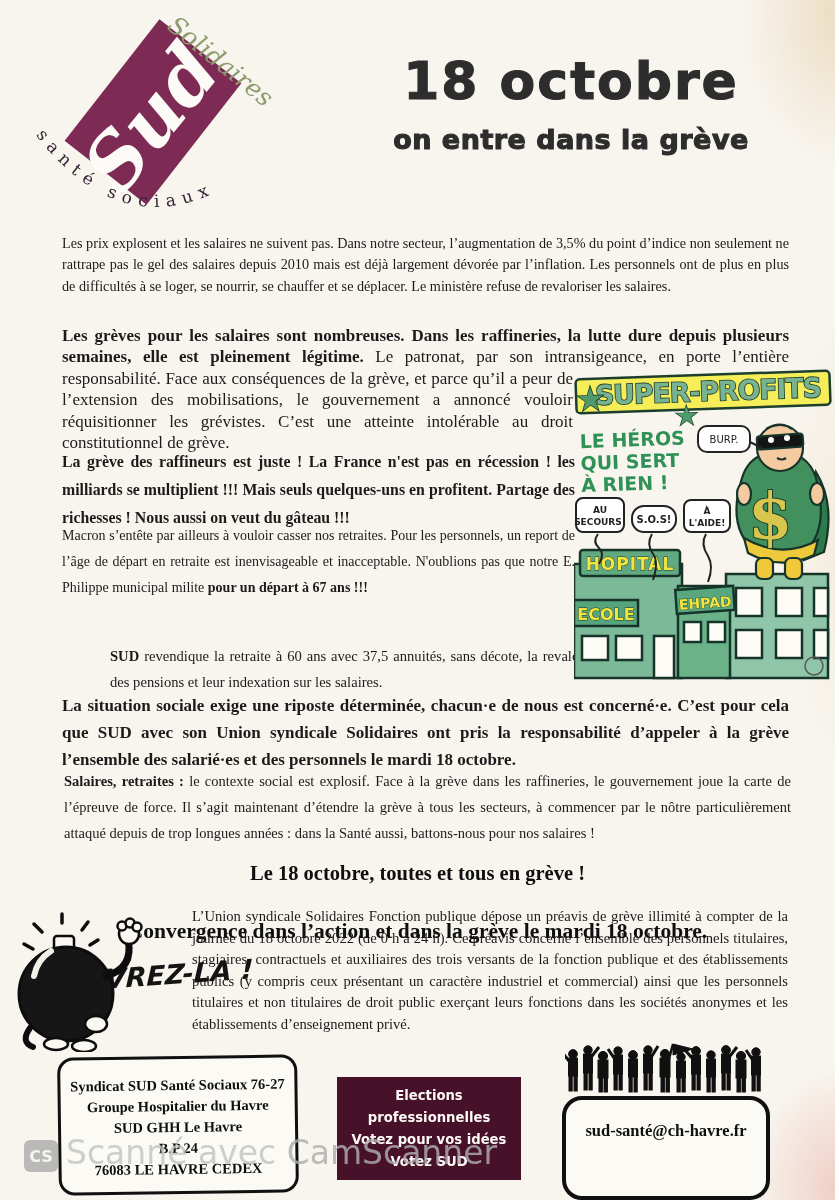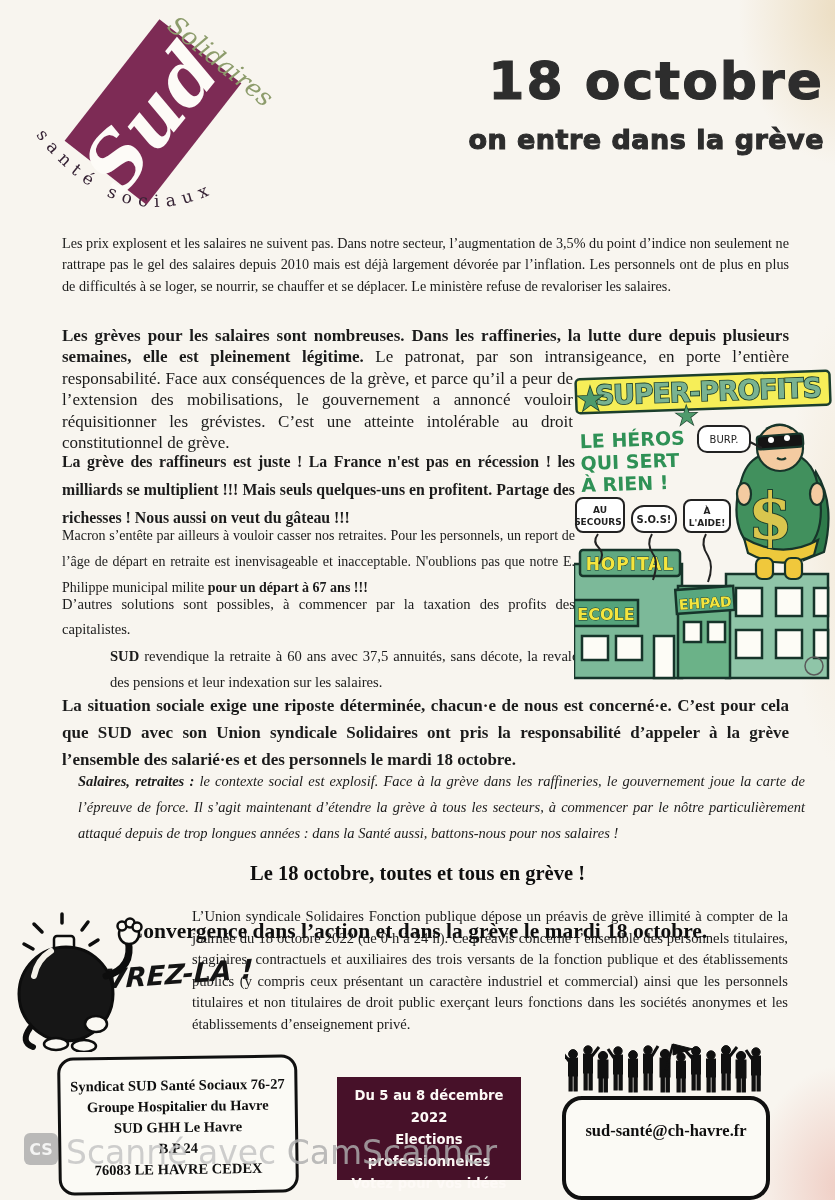--- a/index.html
+++ b/index.html
@@ -16,25 +16,25 @@
   .para{font-family:"Liberation Serif", serif; color:#1b1b1b; text-align:justify;}
   .b{font-weight:bold;}
   .p1{left:62px; top:233px; width:727px; font-size:14.2px; line-height:21.4px;}
   .p2{left:62px; top:325px; width:727px; font-size:17px; line-height:21.4px;}
   .p2-spacer{float:right; width:256px; height:114px; margin-right:-40px; shape-outside:inset(44px 0 0 0);}
   .p3{left:62px; top:448px; width:513px; font-size:15.8px; line-height:28px; font-weight:bold;}
   .p4{left:62px; top:523px; width:513px; font-size:14px;   line-height:26px;}
   .p5{left:62px; top:592px; width:513px; font-size:14.6px; line-height:25px;}
   .p6{left:62px; top:644px; width:513px; font-size:14.6px; line-height:25.5px;margin-left:48px;}
   .p7{left:62px; top:692px; width:727px; font-size:17px; line-height:27px; font-weight:bold;}
-  .p8{left:78px; top:768px; width:727px; font-size:14.5px; line-height:26px;font-style:italic;}
+  .p8{left:64px; top:768px; width:727px; font-size:14.5px; line-height:26px;}
   .headings{left:54px; top:842px; width:727px; text-align:center; color:#0f0f0f; font-weight:bold;}
   .head1{font-size:20.5px; line-height:30px;margin-top:16px;}
   .head2{font-size:21.5px; line-height:32px;margin-top:27px;}
-  .title{left:318px; top:50px; width:506px; text-align:right; color:#2d2d2d;
+  .title{left:318px; top:50px; width:506px; text-align:center; color:#2d2d2d;
          font-family:"DejaVu Sans", sans-serif; font-weight:bold; -webkit-text-stroke:1.1px #2d2d2d;}
   .title-l1{font-size:52px; line-height:62px; letter-spacing:2px;}
   .title-l2{font-size:27px; line-height:56px; letter-spacing:0.5px;}
   .logo{left:18px; top:2px; width:280px; height:235px;}
   .cartoon{left:574px; top:368px; width:258px; height:314px; margin:0; z-index:5;}
   .preavis{left:192px; top:906px; width:596px; font-size:14.6px; line-height:21.6px;}
   .bomb{left:4px; top:912px; width:230px; height:140px;}
   .bomb-caption{position:absolute; left:56px; top:48px; z-index:1; color:#141414;
       font-family:"DejaVu Sans", sans-serif; font-weight:bold; font-style:italic; font-size:27px;
       transform:rotate(-4deg) skewX(-6deg); white-space:nowrap;}
@@ -42,21 +42,21 @@
   .box{border:3px solid #101010; background:#fbfaf5; color:#0f0f0f; text-align:center;
        font-family:"Liberation Serif", serif; font-weight:bold;}
   .address-box{left:58px; top:1056px; width:234px; height:116px; border-radius:16px;
        font-size:14.5px; line-height:21px; padding-top:16px; transform:rotate(-0.8deg);}
   .elections-box{left:337px; top:1077px; width:184px; height:95px; background:#471129; color:#fdf9f6;
        font-family:"DejaVu Sans", sans-serif; font-weight:bold; font-size:13.2px; line-height:22px;
        text-align:center; padding-top:8px;}
   .crowd{left:565px; top:1042px; width:206px; height:54px;}
   .contact-box{left:562px; top:1096px; width:200px; height:78px; border-radius:20px; border-width:4px;
        font-size:16.5px; line-height:25px; padding-top:18px;}
-  .wm{left:24px; top:1133px; display:flex; align-items:flex-start; gap:8px; z-index:40; opacity:0.82; pointer-events:none;}
+  .wm{left:24px; top:1133px; display:flex; align-items:flex-end; gap:8px; z-index:40; opacity:0.82; pointer-events:none;}
   .wm-badge{width:34px; height:32px; background:#adadad; border-radius:6px; color:#f4f4f4;
        font-family:"DejaVu Sans", sans-serif; font-weight:bold; font-size:16px;
        display:flex; align-items:center; justify-content:center;}
   .wm-text{font-family:"DejaVu Sans", sans-serif; font-size:33px; color:#c4c4c4; white-space:nowrap;}
   .wm-brand{color:#aeaeae; font-weight:500;}
 </style>
 </head>
 <body>
 
 <div class="page">
@@ -81,21 +81,20 @@
   </div>
 
   <div class="abs para p1">Les prix explosent et les salaires ne suivent pas. Dans notre secteur, l’augmentation de 3,5% du point d’indice non seulement ne rattrape pas le gel des salaires depuis 2010 mais est déjà largement dévorée par l’inflation. Les personnels ont de plus en plus de difficultés à se loger, se nourrir, se chauffer et se déplacer. Le ministère refuse de revaloriser les salaires.</div>
 
   <div class="abs para p2"><span class="p2-spacer"></span><span class="b">Les grèves pour les salaires sont nombreuses. Dans les raffineries, la lutte dure depuis plusieurs semaines, elle est pleinement légitime.</span><span> Le patronat, par son intransigeance, en porte l’entière responsabilité. Face aux conséquences de la grève, et parce qu’il a peur de l’extension des mobilisations, le gouvernement a annoncé vouloir réquisitionner les grévistes. C’est une atteinte intolérable au droit constitutionnel de grève.</span></div>
 
   <div class="abs para p3">La grève des raffineurs est juste ! La France n'est pas en récession ! les milliards se multiplient !!! Mais seuls quelques-uns en profitent. Partage des richesses ! Nous aussi on veut du gâteau !!!</div>
 
   <div class="abs para p4"><span>Macron s’entête par ailleurs à vouloir casser nos retraites. Pour les personnels, un report de l’âge de départ en retraite est inenvisageable et inacceptable. N'oublions pas que notre E. Philippe municipal milite </span><span class="b">pour un départ à 67 ans !!!</span></div>
 
-  <div class="abs para p5">D’autres solutions sont possibles, à commencer par la taxation des profits des capitalistes.</div>
 
   <div class="abs para p6"><span class="b">SUD</span><span> revendique la retraite à 60 ans avec 37,5 annuités, sans décote, la revalorisation des pensions et leur indexation sur les salaires.</span></div>
 
   <div class="abs para p7">La situation sociale exige une riposte déterminée, chacun·e de nous est concerné·e. C’est pour cela que SUD avec son Union syndicale Solidaires ont pris la responsabilité d’appeler à la grève l’ensemble des salarié·es et des personnels le mardi 18 octobre.</div>
 
   <div class="abs para p8"><span class="b">Salaires, retraites :</span><span> le contexte social est explosif. Face à la grève dans les raffineries, le gouvernement joue la carte de l’épreuve de force. Il s’agit maintenant d’étendre la grève à tous les secteurs, à commencer par le nôtre particulièrement attaqué depuis de trop longues années : dans la Santé aussi, battons-nous pour nos salaires !</span></div>
 
   <div class="abs headings">
     <div class="head1">Le 18 octobre, toutes et tous en grève !</div>
     <div class="head2">Convergence dans l’action et dans la grève le mardi 18 octobre.</div>
@@ -219,21 +218,20 @@
 
   <div class="abs box address-box">
     <div>Syndicat SUD Santé Sociaux 76-27</div>
     <div>Groupe Hospitalier du Havre</div>
     <div>SUD GHH Le Havre</div>
     <div>B.P 24</div>
     <div>76083 LE HAVRE CEDEX</div>
   </div>
 
   <div class="abs elections-box">
-    <div>Du 5 au 8 décembre 2022</div>
     <div>Elections professionnelles</div>
     <div>Votez pour vos idées</div>
     <div>Votez SUD</div>
   </div>
 
   <svg class="abs crowd" viewBox="0 0 206 54">
     <g fill="#101010" stroke="#101010">
       <g transform="translate(8,6)">
           <circle cx="0" cy="6" r="4.4"></circle>
           <rect x="-4.5" y="10" width="9" height="18"></rect>

